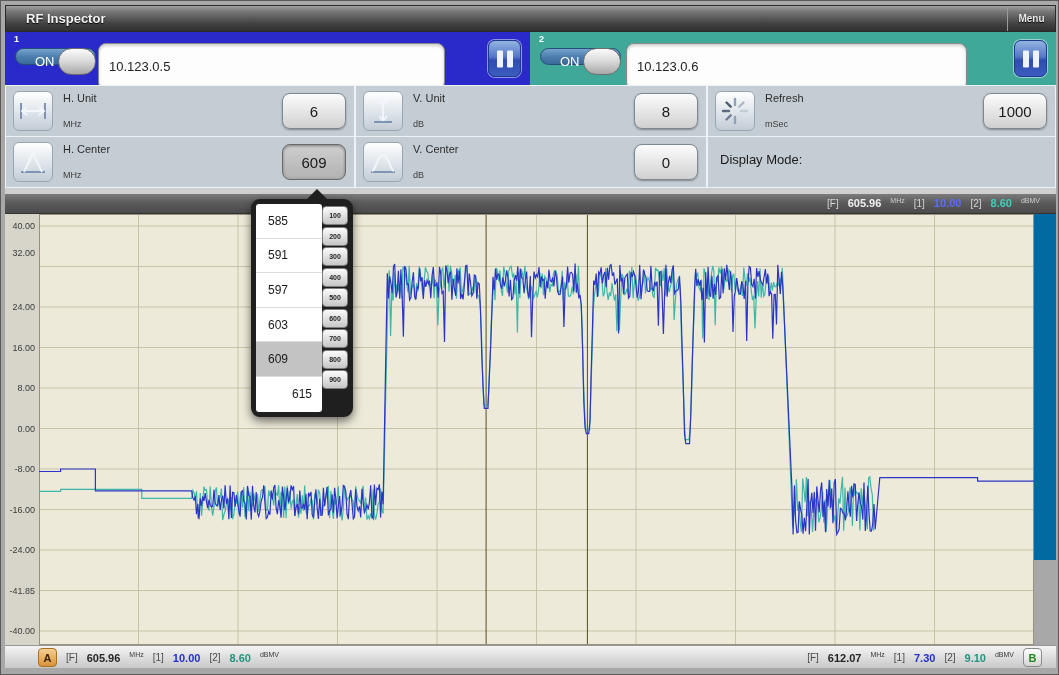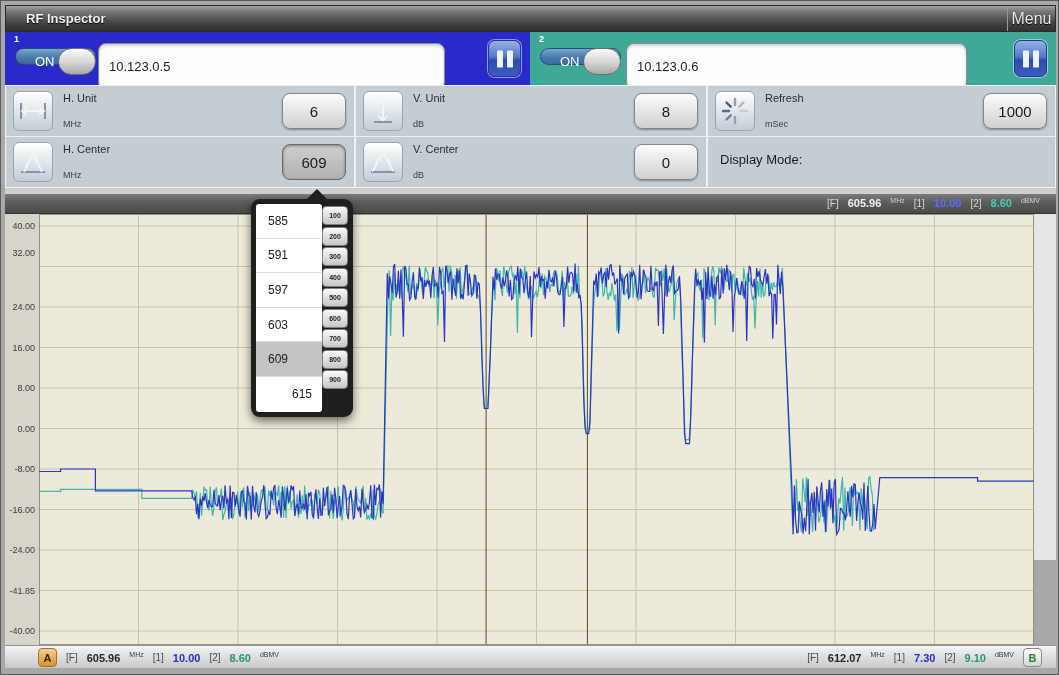--- a/index.html
+++ b/index.html
@@ -5,21 +5,21 @@
   html,body{margin:0;padding:0;background:#888;}
   #app{position:relative;width:1059px;height:675px;background:#a8a8a8;border:1px solid #5a5a5a;
        font-family:"Liberation Sans","DejaVu Sans",sans-serif;overflow:hidden;box-sizing:border-box;}
   
   .titlebar{position:absolute;left:4px;top:4px;width:1051px;height:27px;
     background:linear-gradient(180deg,#a2a2a2 0%,#7a7a7a 20%,#585858 50%,#424242 70%,#303030 100%);
     border:1px solid #2a2a2a;box-sizing:border-box;}
   .title-text{position:absolute;left:20px;top:5px;font-size:13px;font-weight:bold;color:#f2f2f2;
     text-shadow:0 1px 1px #000;}
   .menu-btn{position:absolute;right:0;top:0;height:100%;width:47px;border-left:1px solid #9a9a9a;
-    color:#e8e8e8;font-size:16px;font-weight:normal;display:flex;align-items:center;justify-content:center;
+    color:#e8e8e8;font-size:10px;font-weight:bold;display:flex;align-items:center;justify-content:center;
     text-shadow:0 1px 1px #000;cursor:pointer;}
   
   .device{position:absolute;top:31px;height:53px;}
   #device1{left:4px;width:525px;background:#2a2acb;}
   #device2{left:529px;width:526px;background:#40a899;}
   .dev-index{position:absolute;left:9px;top:2px;font-size:9px;font-weight:bold;color:#fff;}
   .toggle{position:absolute;left:10px;top:16px;width:81px;height:17px;border-radius:14px;
     background:linear-gradient(180deg,#76a3cf 0%,#4a7cab 55%,#3a6b9b 100%);
     border:1px solid #274f79;box-sizing:border-box;cursor:pointer;}
   .toggle-label{position:absolute;left:19px;top:5px;font-size:13px;color:#fff;}
@@ -59,21 +59,21 @@
     background:linear-gradient(180deg,#f8f8f8 0%,#dedede 60%,#cdcdcd 100%);
     font-size:9px;color:#2e2e2e;display:flex;align-items:center;justify-content:center;
     box-sizing:border-box;cursor:pointer;}
   .dm-btn.active{width:34px;height:34px;border:2px solid #efa33c;color:#d98a1f;font-size:10px;
     box-shadow:0 0 3px rgba(239,163,60,.8);}
   
   .chart-gap{position:absolute;left:4px;top:187px;width:1051px;height:6px;background:#cfcfcf;}
   .chart-header{position:absolute;left:4px;top:193px;width:1051px;height:20px;
     background:linear-gradient(180deg,#7c7c7c 0%,#5c5c5c 45%,#4a4a4a 100%);border-bottom:1px solid #333;
     box-sizing:border-box;}
-  .chart-body{position:absolute;left:4px;top:213px;width:1051px;height:346px;background:#e5e5e5;}
+  .chart-body{position:absolute;left:4px;top:213px;width:1051px;height:346px;background:#0369a1;}
   .ylabels{position:absolute;left:0;top:0;width:34px;height:431px;background:#d7d5c9;}
   .ylabel{position:absolute;right:4px;width:30px;text-align:right;font-size:9px;color:#3a3a3a;}
   #plot{position:absolute;left:34px;top:0;}
   
   .readout{display:flex;align-items:center;gap:9px;white-space:nowrap;}
   .readout .lab{font-size:10px;}
   .readout .val{font-size:11px;font-weight:bold;}
   .readout .unit{font-size:7px;position:relative;top:-3px;}
   .ro-top{position:absolute;right:16px;top:3px;}
   .ro-top .lab{color:#d6d6d6;} .ro-top .val{color:#f0f0f0;}

